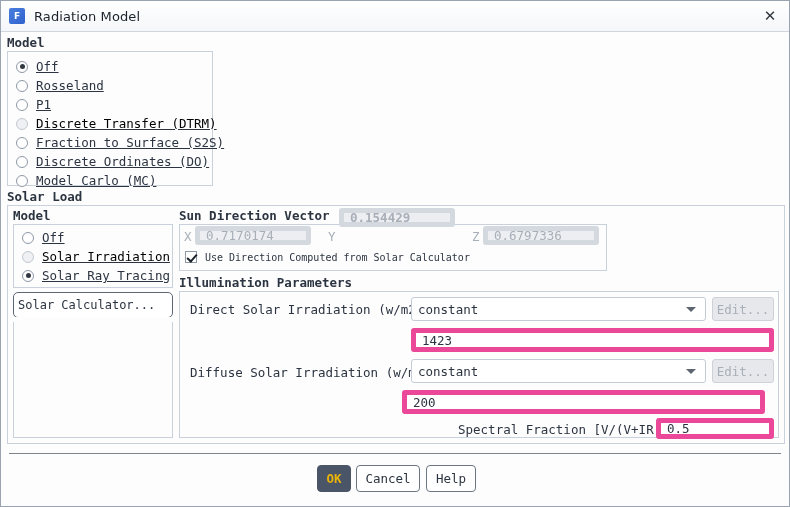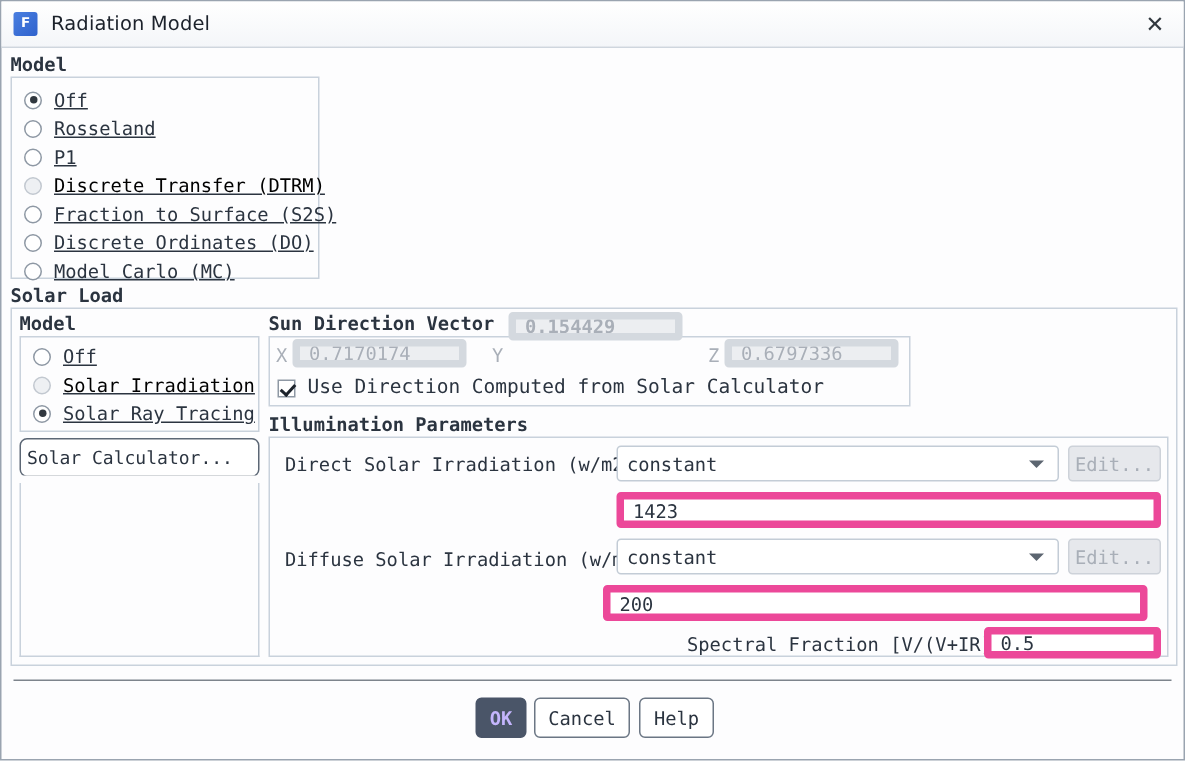--- a/index.html
+++ b/index.html
@@ -140,21 +140,21 @@
     content: "";
     position: absolute;
     left: 3px; top: 0px;
     width: 4px; height: 8px;
     border: solid #1c222b;
     border-width: 0 2px 2px 0;
     transform: rotate(42deg);
   }
   .cb-label {
     margin-left: 8px;
-    font-size: 13px;
+    font-size: 10px;
     color: #2b3440;
   }
 
   
   .field {
     position: absolute;
     box-sizing: border-box;
     border: 5px solid #ec4899;
     border-radius: 3px;
     background: #ffffff;
@@ -214,21 +214,21 @@
     color: #2b3440;
     display: flex;
     align-items: center;
     justify-content: center;
     white-space: nowrap;
     cursor: pointer;
   }
   .btn.primary {
     background: #4a5568;
     border-color: #4a5568;
-    color: #c4b5fd;
+    color: #eab308;
     font-weight: bold;
   }
   .btn.disabled {
     background: #e6e8ec;
     border-color: #cdd2d9;
     color: #a9afb8;
     border-radius: 3px;
   }
   .btn.calc {
     justify-content: flex-start;

